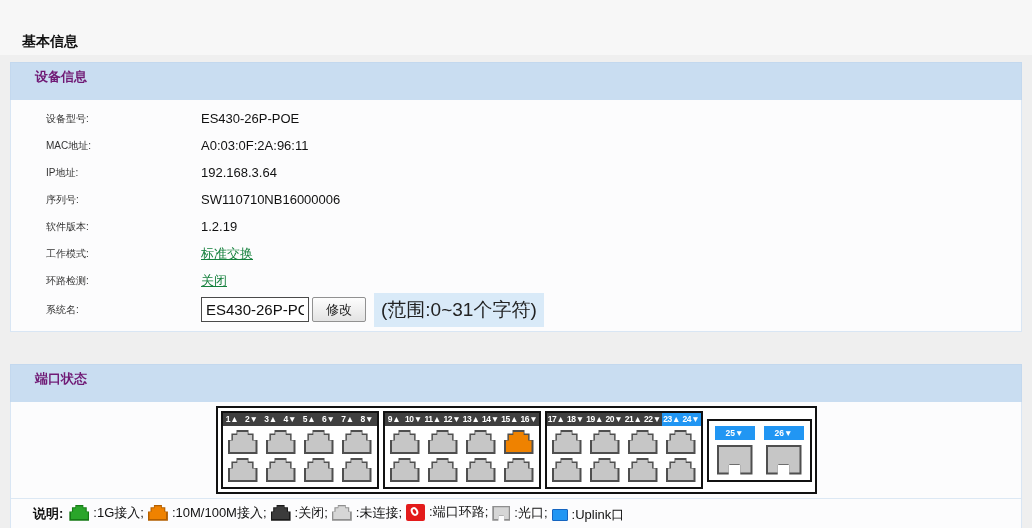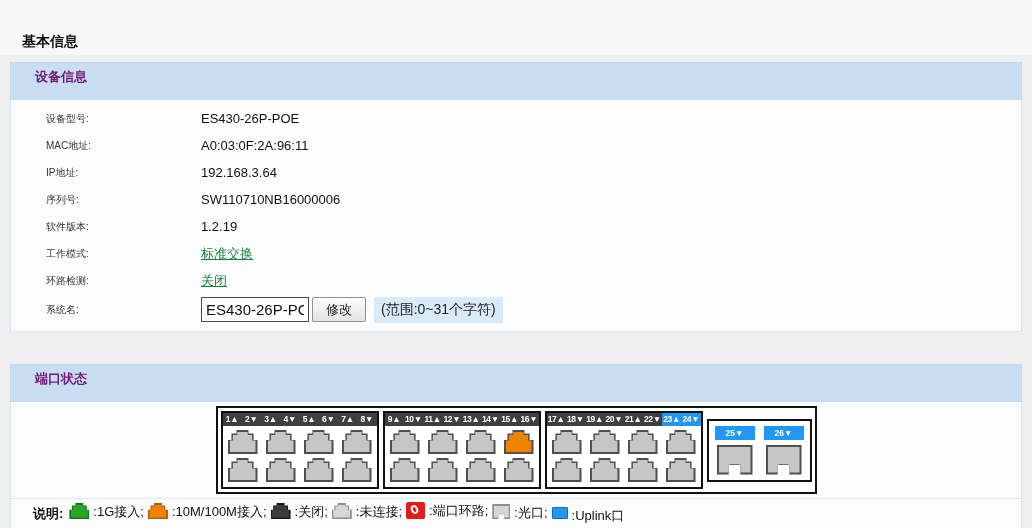--- a/index.html
+++ b/index.html
@@ -34,21 +34,21 @@
   .sysname-row { height:31px; }
   .sysname-input {
     width:108px; height:25px; border:1px solid #4a4a4a; background:#fff;
     font-size:15px; padding:0 4px; font-family:"Liberation Sans",sans-serif; color:#111;
   }
   .modify-btn {
     margin-left:3px; height:25px; padding:0 13px; font-size:13px; color:#222;
     background:linear-gradient(#fdfdfd,#e3e3e3); border:1px solid #919191; border-radius:2px; cursor:pointer;
     font-family:Liberation Mono, monospace;
   }
-  .sysname-hint { margin-left:8px; background:#d9eaf8; padding:4px 7px; font-size:14px; color:#222;text-align:center; }
+  .sysname-hint { margin-left:8px; background:#d9eaf8; padding:4px 7px; font-size:19px; color:#222;text-align:center; }
 
   
   #port-section { top:364px; }
   #port-body { height:127px; position:relative; }
   .panel-wrap { height:96px; display:flex; align-items:center; justify-content:center; }
   .port-panel {
     border:2px solid #111; background:#fff; display:flex; align-items:center;
     gap:4px; padding:3px;
   }
   .port-group { border:2px solid #111; background:#fff; }
@@ -86,21 +86,21 @@
     clip-path:polygon(0 0,100% 0,100% 100%,66% 100%,66% 68%,34% 68%,34% 100%,0 100%);
     background:#c6c6c6;
   }
 
   
   .legend-row {
     border-top:1px solid #dce8f4; height:30px; display:flex; align-items:center;
     padding-left:22px; font-size:13px; color:#111;
   }
   .legend-label { font-weight:bold; margin-right:6px; }
-  .legend-item { display:inline-flex; align-items:flex-start; margin-right:4px; }
+  .legend-item { display:inline-flex; align-items:center; margin-right:4px; }
   .legend-text { margin-left:4px; }
   .licon { position:relative; display:inline-block; }
   .licon-port { width:20px; height:16px;
     clip-path:polygon(0% 100%,0% 42%,13% 42%,13% 15%,30% 15%,30% 0%,70% 0%,70% 15%,87% 15%,87% 42%,100% 42%,100% 100%);
   }
   .licon-port .licon-in { position:absolute; left:1.5px; right:1.5px; top:1.5px; bottom:1.5px;
     clip-path:polygon(0% 100%,0% 42%,13% 42%,13% 15%,30% 15%,30% 0%,70% 0%,70% 15%,87% 15%,87% 42%,100% 42%,100% 100%);
   }
   .licon-green { background:#157a15; } .licon-green .licon-in { background:#2aa52a; }
   .licon-orange { background:#b35f00; } .licon-orange .licon-in { background:#ef8200; }

